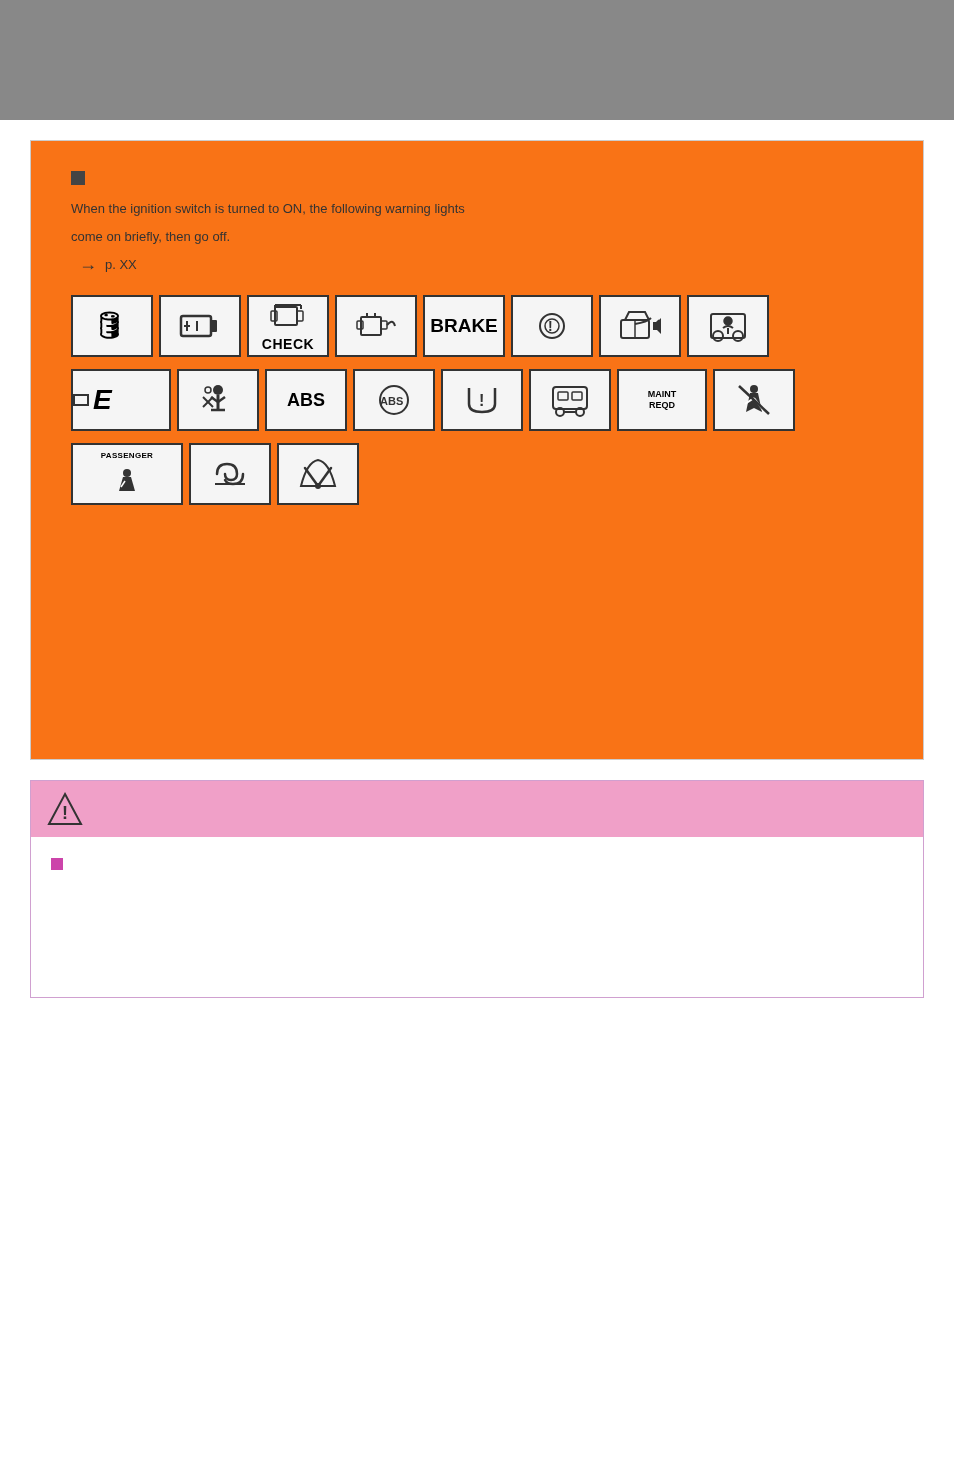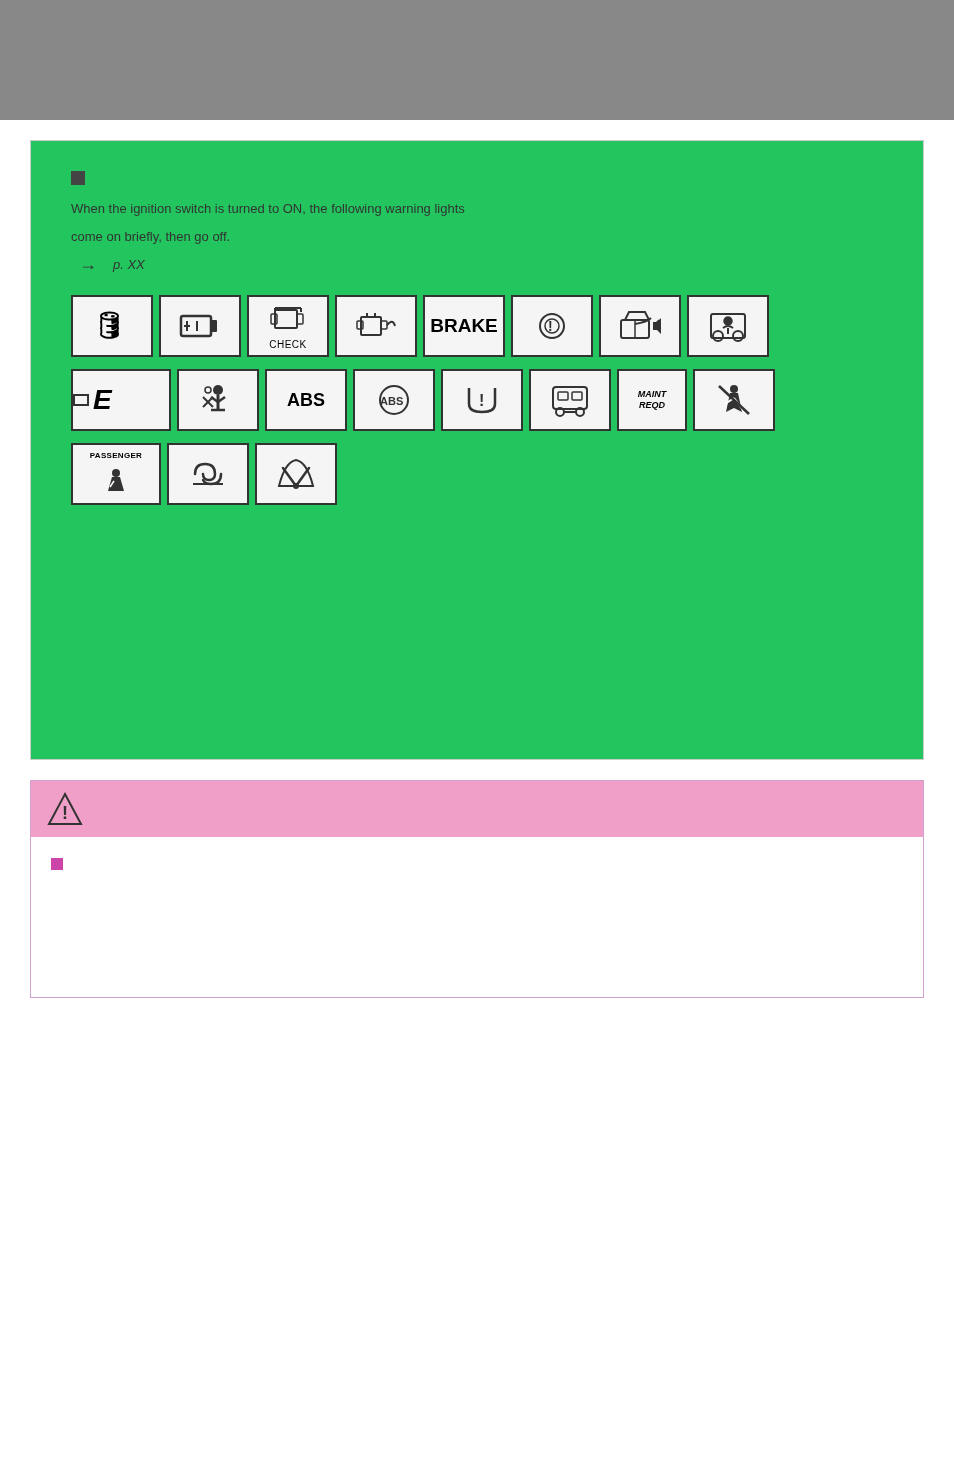--- a/index.html
+++ b/index.html
@@ -17,21 +17,21 @@
       width: 100%;
     }
 
     
     .main-content {
       padding: 20px 30px;
     }
 
     
     .gray-box {
-      background: #22c55e;
+      background: #f97316;
       border: 1px solid #ccc;
       padding: 30px 40px;
       margin-bottom: 20px;
       min-height: 620px;
     }
 
     .square-bullet {
       display: inline-block;
       width: 14px;
       height: 14px;
@@ -83,22 +83,22 @@
       position: relative;
       flex-shrink: 0;
     }
 
     .icon-box svg {
       width: 46px;
       height: 36px;
     }
 
     .icon-text {
-      font-size: 10px;
-      font-weight: normal;
+      font-size: 14px;
+      font-weight: bold;
       letter-spacing: 0.5px;
     }
 
     
     .warning-box {
       border: 1px solid #d0a0d0;
       background: #fff;
       margin-top: 10px;
     }
 
@@ -154,21 +154,21 @@
 
   <div class="gray-box">
 
     <span class="square-bullet"></span>
 
     <div class="intro-text">When the ignition switch is turned to ON, the following warning lights</div>
     <div class="intro-text">come on briefly, then go off.</div>
 
     <div class="arrow-line">
       <span class="arrow">→</span>
-      <span style="margin-left:16px;font-style:italic;">p. XX</span>
+      <span style="margin-left:8px;">p. XX</span>
     </div>
 
     
     <div class="icons-row">
 
       <div class="icon-box">
         <svg viewBox="0 0 46 36">
           <text x="4" y="26" font-size="26" font-family="serif">🛢</text>
         </svg>
       </div>
@@ -293,40 +293,40 @@
         <svg viewBox="0 0 46 36">
           <rect x="6" y="5" width="34" height="22" rx="3" stroke="#333" stroke-width="2" fill="none"></rect>
           <rect x="11" y="10" width="10" height="8" rx="1" stroke="#333" stroke-width="1.5" fill="none"></rect>
           <rect x="25" y="10" width="10" height="8" rx="1" stroke="#333" stroke-width="1.5" fill="none"></rect>
           <circle cx="13" cy="30" r="4" stroke="#333" stroke-width="2" fill="none"></circle>
           <circle cx="33" cy="30" r="4" stroke="#333" stroke-width="2" fill="none"></circle>
           <line x1="17" y1="30" x2="29" y2="30" stroke="#333" stroke-width="2"></line>
         </svg>
       </div>
 
-      <div class="icon-box" style="width:70px;font-style:italic;">
+      <div class="icon-box" style="width:90px;">
         <span class="maint-text">MAINT<br>REQD</span>
       </div>
 
       <div class="icon-box">
         <svg viewBox="0 0 46 36">
           <circle cx="23" cy="7" r="4" fill="#333"></circle>
           <path d="M19 11 L15 30 L23 26 L31 30 L27 11 Z" fill="#333"></path>
           <path d="M23 16 L14 22" stroke="#fff" stroke-width="2"></path>
           <path d="M23 16 L32 28" stroke="#fff" stroke-width="2"></path>
 
           <line x1="8" y1="4" x2="38" y2="32" stroke="#333" stroke-width="2.5"></line>
         </svg>
       </div>
     </div>
 
     
     <div class="icons-row">
 
-      <div class="icon-box" style="width:90px; height:62px;">
+      <div class="icon-box" style="width:112px; height:62px;">
         <div style="font-size:8px; font-weight:bold; letter-spacing:0.3px; text-align:center; line-height:1.2;">PASSENGER</div>
         <svg viewBox="0 0 46 28">
           <circle cx="23" cy="8" r="4" fill="#333"></circle>
           <path d="M19 12 L15 26 L31 26 L27 12 Z" fill="#333"></path>
           <path d="M21 16 L17 22" stroke="#fff" stroke-width="1.5"></path>
         </svg>
       </div>
 
       <div class="icon-box">
         <svg viewBox="0 0 46 36">

